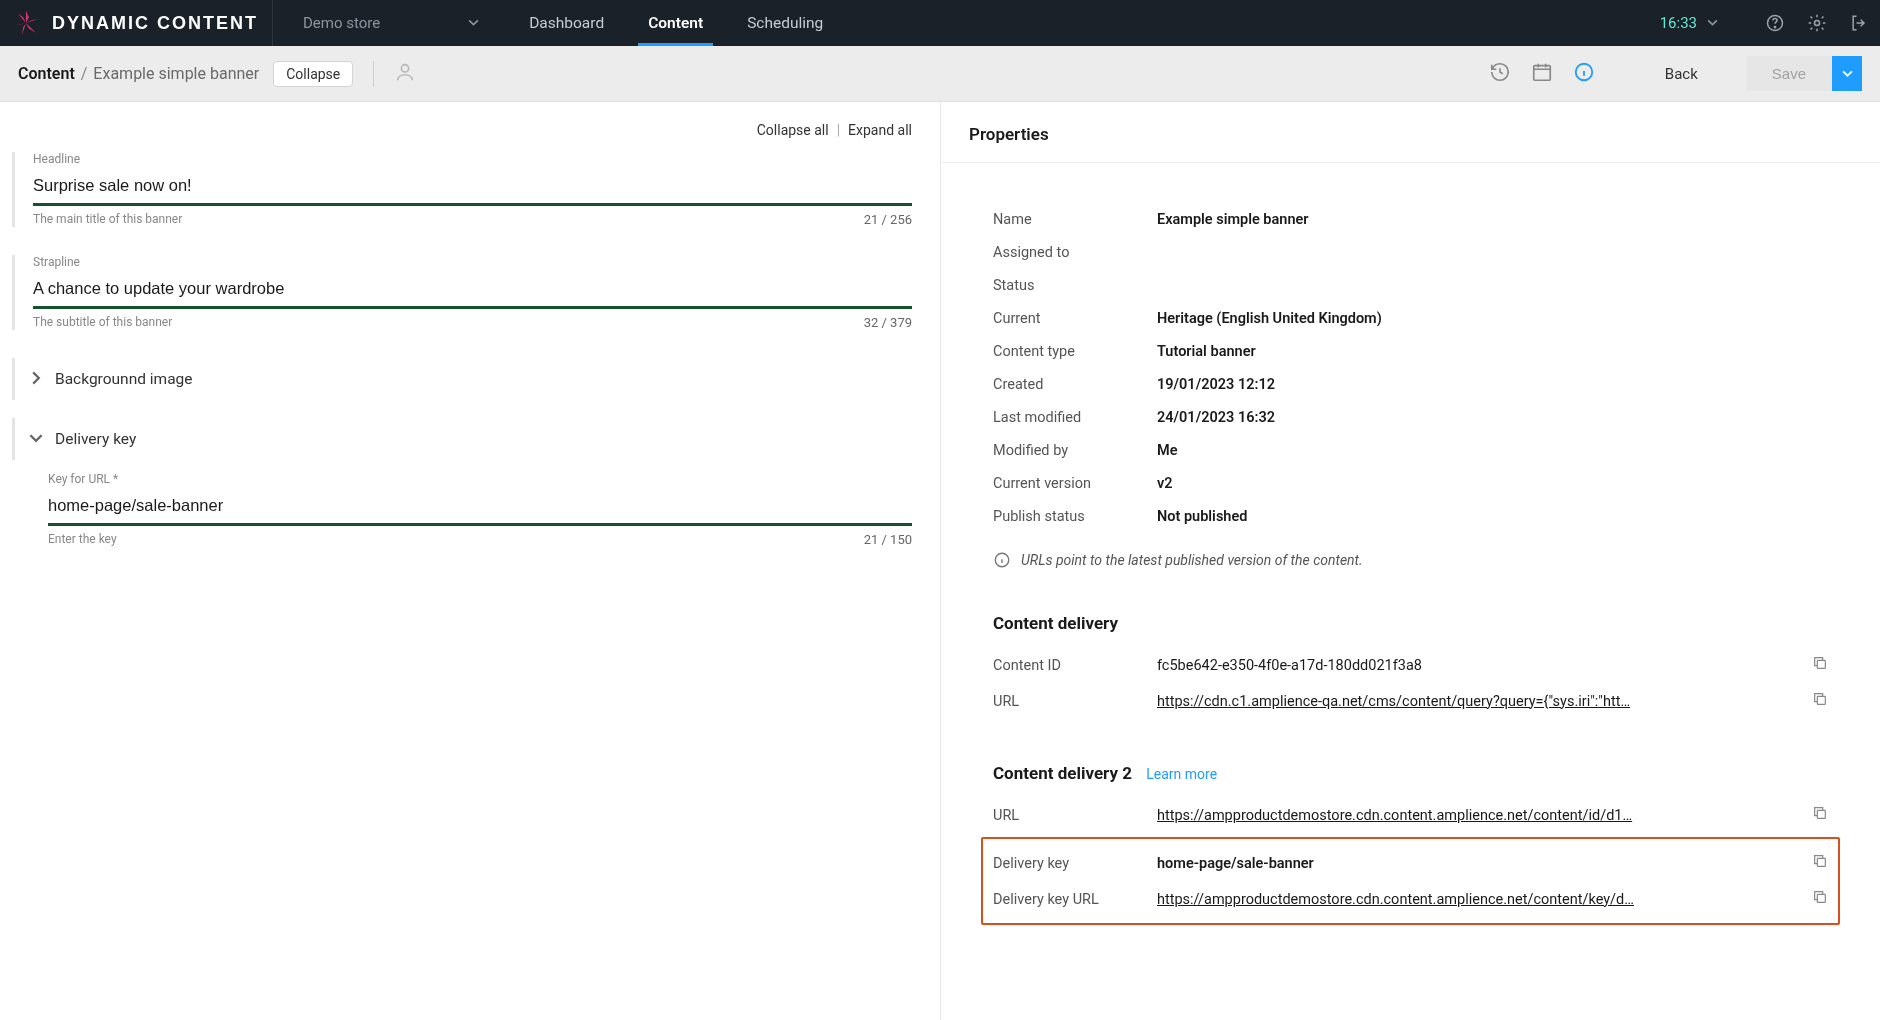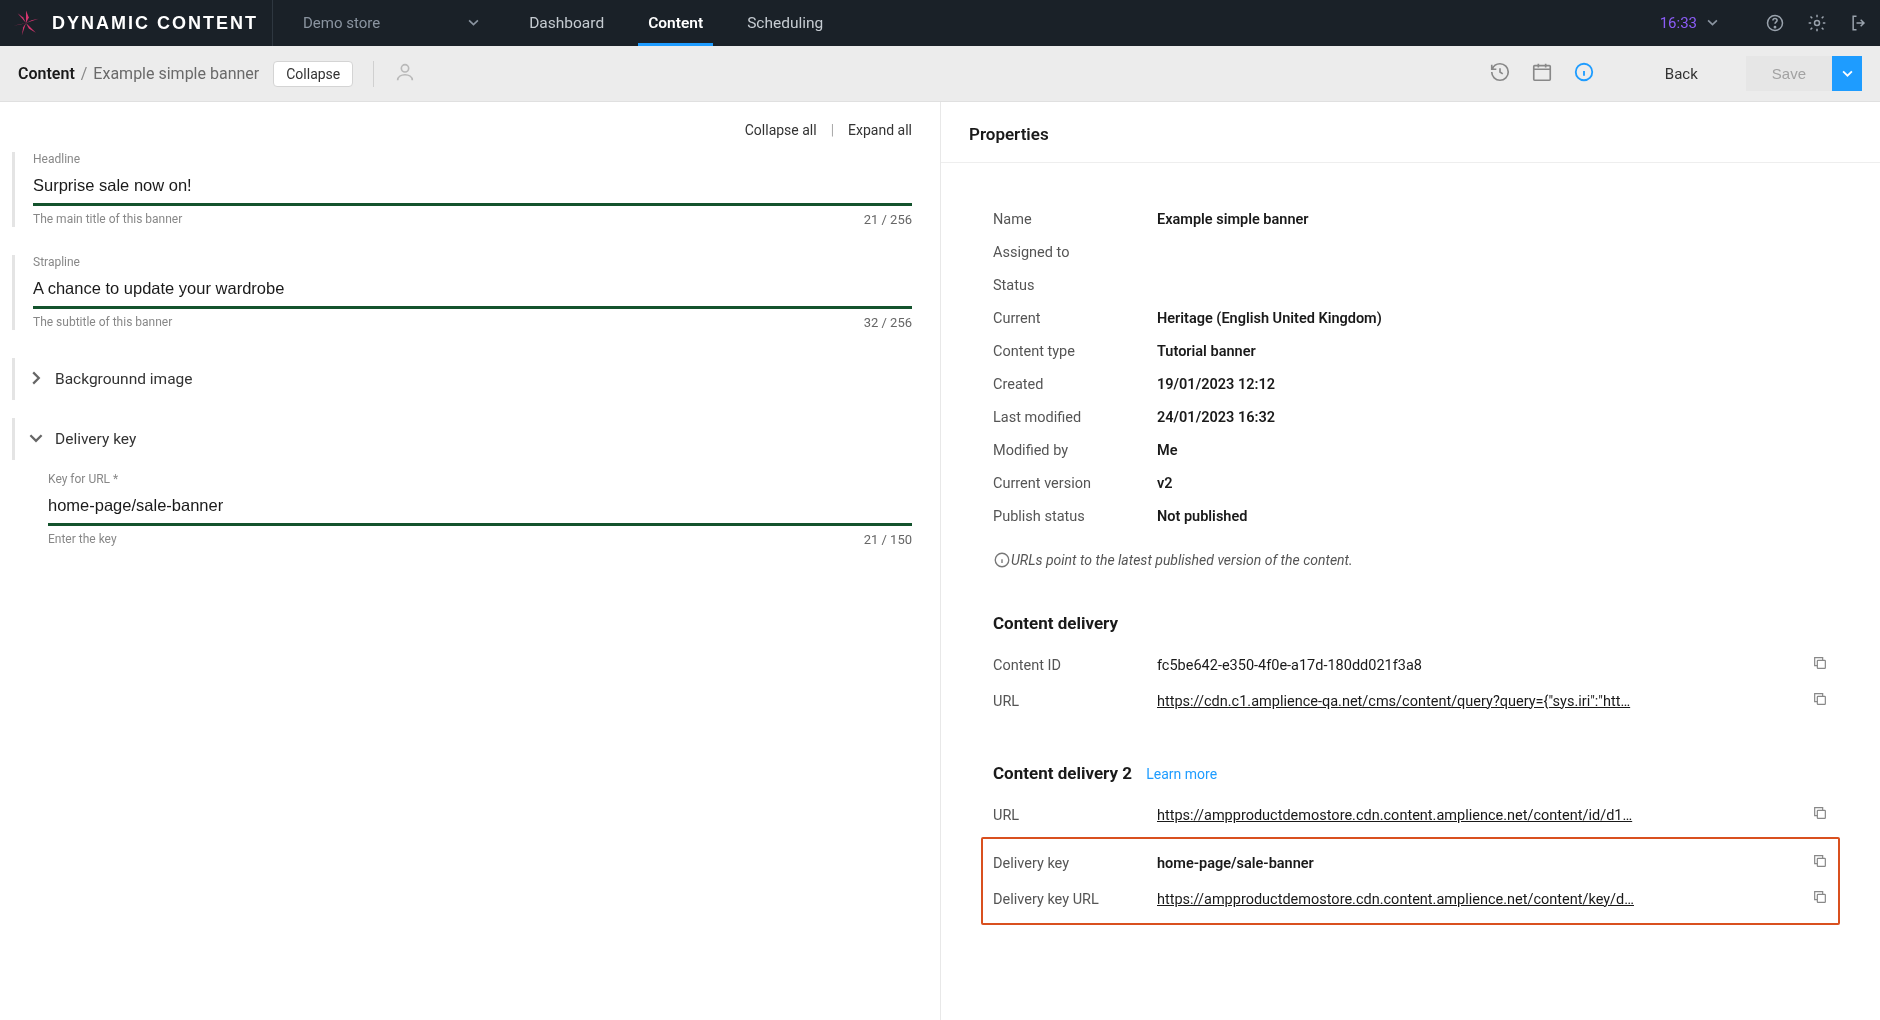--- a/index.html
+++ b/index.html
@@ -9,21 +9,21 @@
 .logo-mark { width: 28px; height: 28px; margin-right: 12px; }
 .logo-text { font-weight: 700; font-size: 18px; letter-spacing: 2px; font-family: "Arial Narrow", Arial, sans-serif; }
 .store-sel { display: flex; align-items: center; padding: 0 28px 0 30px; height: 100%; border-left: 1px solid #2e3740; color: #8a94a0; font-size: 15px; cursor: pointer; }
 .store-sel .caret { margin-left: 88px; }
 .tabs { display: flex; height: 100%; }
 .tab { display: flex; align-items: center; padding: 0 22px; color: #c5cbd1; font-size: 15.5px; cursor: pointer; position: relative; }
 .tab.active { color: #fff; font-weight: 600; }
 .tab.active::after { content: ""; position: absolute; bottom: 0; left: 12px; right: 12px; height: 3px; background: #1e9cff; }
 .tab .caret { margin-left: 34px; color: #8a94a0; }
 .topright { margin-left: auto; display: flex; align-items: center; height: 100%; }
-.time { color: #8b5cf6; font-size: 15px; margin-right: 10px; }
+.time { color: #5eead4; font-size: 15px; margin-right: 10px; }
 .topright .caret { color: #8a94a0; margin-right: 36px; }
 .topicon { width: 42px; display: flex; justify-content: center; align-items: center; color: #9aa3ad; cursor: pointer; }
 .topicon svg { width: 20px; height: 20px; }
 .subbar { height: 56px; background: #ececec; display: flex; align-items: center; padding: 0 18px; border-bottom: 1px solid #e0e0e0; }
 .bc-root { font-weight: 600; font-size: 16px; color: #1a1a1a; }
 .bc-sep { color: #888; margin: 0 6px; font-size: 16px; }
 .bc-leaf { color: #6a6a6a; font-size: 16px; }
 .tag { background: #fff; border: 1px solid #d4d4d4; border-radius: 4px; padding: 4px 12px; font-size: 14px; color: #333; margin-left: 14px; }
 .vdiv { width: 1px; height: 26px; background: #d0d0d0; margin: 0 20px; }
 .user-icon { color: #b8b8b8; }
@@ -32,42 +32,42 @@
 .sub-right .ic { color: #888; cursor: pointer; }
 .sub-right .ic.active { color: #1e9cff; }
 .sub-right .ic svg { width: 22px; height: 22px; }
 .back { font-size: 15px; color: #333; cursor: pointer; margin: 0 28px 0 50px; }
 .save-group { display: flex; }
 .save-btn { background: #e6e6e6; color: #a2a2a2; font-size: 15px; padding: 9px 26px; border: none; cursor: default; }
 .save-drop { background: #1e9cff; color: #fff; width: 30px; display: flex; align-items: center; justify-content: center; cursor: pointer; }
 .content { display: flex; height: calc(100vh - 102px); }
 .left { width: 50%; background: #fff; padding: 20px 28px 20px 18px; overflow-y: auto; }
 .right { width: 50%; background: #fff; overflow-y: auto; border-left: 1px solid #e8e8e8; }
-.toolbar-row { display: flex; justify-content: flex-end; gap: 14px; font-size: 14px; color: #333; margin-bottom: 14px; }
+.toolbar-row { display: flex; justify-content: flex-end; gap: 8px; font-size: 14px; color: #333; margin-bottom: 14px; }
 .toolbar-row span { cursor: pointer; }
 .toolbar-row .sep { color: #aaa; cursor: default; }
 .field { margin-bottom: 28px; border-left: 3px solid #e4e4e4; padding-left: 18px; margin-left: -6px; }
 .field-label { font-size: 12px; color: #888; margin-bottom: 4px; }
 .field-input { width: 100%; border: none; border-bottom: 3px solid #14532d; font-size: 16.5px; padding: 6px 0 8px 0; outline: none; color: #1a1a1a; background: transparent; }
 .field-hint-row { display: flex; justify-content: space-between; margin-top: 6px; }
 .field-hint { font-size: 12px; color: #888; }
 .field-counter { font-size: 13px; color: #666; }
 .section-row { display: flex; align-items: center; padding: 12px 0; border-left: 3px solid #e4e4e4; margin-left: -6px; padding-left: 14px; margin-bottom: 18px; cursor: pointer; }
 .section-row .chev { margin-right: 12px; color: #666; }
 .section-row .chev svg { width: 14px; height: 14px; }
 .section-title { font-size: 15.5px; color: #333; }
 .nested-field { margin-left: 30px; margin-top: -6px; }
 .right-header { padding: 22px 28px 18px 28px; border-bottom: 1px solid #eee; }
 .right-header h2 { font-size: 17px; font-weight: 600; }
 .props { background: #fff; margin: 22px 22px 0 22px; padding: 18px 30px; }
 .prop-row { display: flex; padding: 8px 0; font-size: 14.5px; }
 .prop-label { width: 164px; color: #555; flex-shrink: 0; }
 .prop-value { color: #1a1a1a; flex: 1; overflow: hidden; text-overflow: ellipsis; white-space: nowrap; }
 .prop-value.bold { font-weight: 600; }
-.info-note { display: flex; align-items: center; font-style: italic; color: #555; margin-top: 18px; font-size: 14px; }
+.info-note { display: flex; align-items: center; gap: 10px; font-style: italic; color: #555; margin-top: 18px; font-size: 14px; }
 .info-note svg { width: 18px; height: 18px; color: #777; flex-shrink: 0; }
 .section-title-h { font-size: 17px; font-weight: 700; margin-top: 44px; margin-bottom: 14px; }
 .cd-row { display: flex; align-items: center; padding: 8px 0; font-size: 14.5px; }
 .cd-label { width: 164px; color: #555; flex-shrink: 0; }
 .cd-value { flex: 1; overflow: hidden; text-overflow: ellipsis; white-space: nowrap; color: #1a1a1a; }
 .cd-value a { color: #1a1a1a; text-decoration: underline; }
 .copy-ic { color: #888; margin-left: 14px; cursor: pointer; flex-shrink: 0; }
 .copy-ic svg { width: 16px; height: 16px; }
 .learn-more { font-size: 14px; font-weight: 400; color: #1e9cff; margin-left: 10px; cursor: pointer; }
 .highlight-box { border: 2.5px solid #d9501f; border-radius: 2px; padding: 6px 10px; margin: 4px -12px 0 -12px; }
@@ -184,21 +184,21 @@
         <span class="field-hint">The main title of this banner</span>
         <span class="field-counter">21 / 256</span>
       </div>
     </div>
 
     <div class="field">
       <div class="field-label">Strapline</div>
       <input class="field-input" value="A chance to update your wardrobe" style="">
       <div class="field-hint-row">
         <span class="field-hint">The subtitle of this banner</span>
-        <span class="field-counter">32 / 256</span>
+        <span class="field-counter">32 / 379</span>
       </div>
     </div>
 
     <div class="section-row">
       <span class="chev"><svg viewBox="0 0 10 10">
             <path d="M3 1 L7 5 L3 9" fill="none" stroke="currentColor" stroke-width="1.6"></path>
           </svg></span>
       <span class="section-title">Backgrounnd image</span>
     </div>
 

